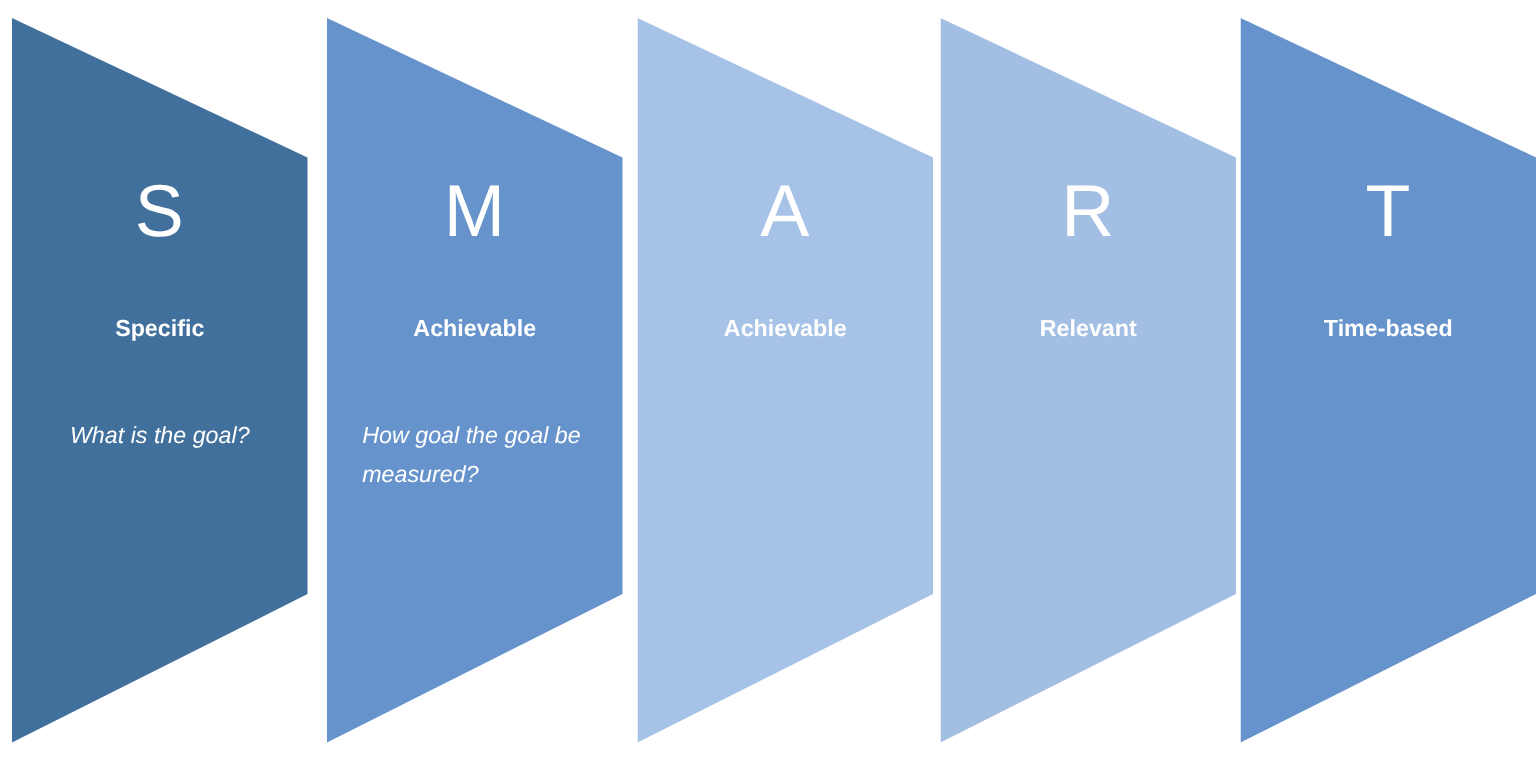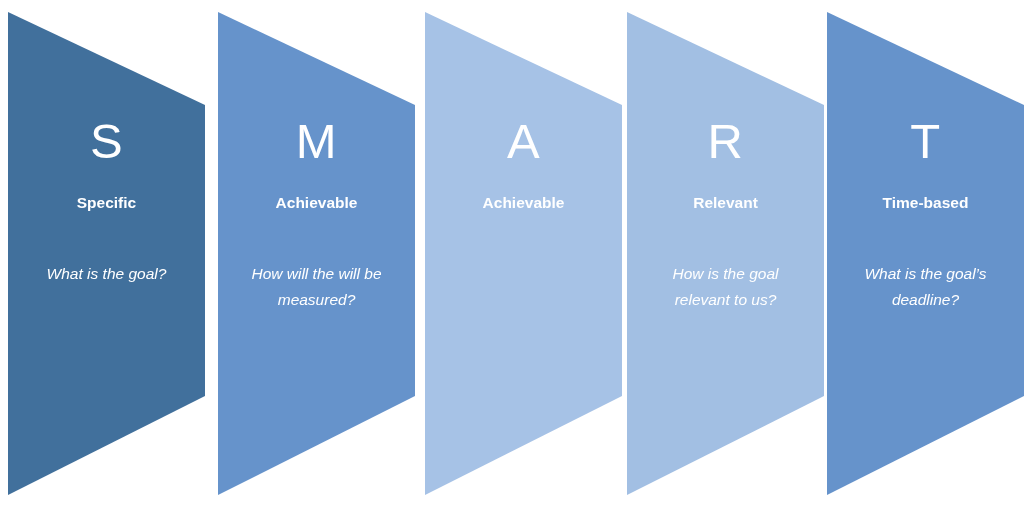--- a/index.html
+++ b/index.html
@@ -58,32 +58,32 @@
     letter-spacing: 0.5px;
     margin-top: 117px;
     text-align: center;
   }
 
   .step-title {
     color: #ffffff;
     font-size: 15.5px;
     font-weight: bold;
     line-height: 1.2;
-    margin-top: 28px;
+    margin-top: 45px;
     text-align: center;
     white-space: nowrap;
   }
 
   .step-question {
     color: #ffffff;
     font-size: 15.5px;
     font-style: italic;
     line-height: 1.72;
     margin-top: 48px;
-    text-align: center;
+    text-align: left;
     max-width: 150px;
   }
 </style>
 </head>
 <body style="background: rgb(255, 255, 255);">
 
 <div id="smart-diagram" style="background: rgb(255, 255, 255);">
 
   <div class="smart-step" style="left:8px;">
     <svg class="step-shape" viewBox="0 0 206 508" preserveAspectRatio="none">
@@ -96,49 +96,47 @@
     </div>
   </div>
 
   <div class="smart-step" style="left:218px;">
     <svg class="step-shape" viewBox="0 0 206 508" preserveAspectRatio="none">
       <polygon points="0,12 197,105 197,396 0,495" fill="#6693CB"></polygon>
     </svg>
     <div class="step-content">
       <div class="step-letter">M</div>
       <div class="step-title">Achievable</div>
-      <div class="step-question">How will the will be measured?</div>
+      <div class="step-question">How goal the goal be measured?</div>
     </div>
   </div>
 
   <div class="smart-step" style="left:425px;">
     <svg class="step-shape" viewBox="0 0 206 508" preserveAspectRatio="none">
       <polygon points="0,12 197,105 197,396 0,495" fill="#A6C2E6"></polygon>
     </svg>
     <div class="step-content">
       <div class="step-letter">A</div>
       <div class="step-title">Achievable</div>
     </div>
   </div>
 
   <div class="smart-step" style="left:627px;">
     <svg class="step-shape" viewBox="0 0 206 508" preserveAspectRatio="none">
       <polygon points="0,12 197,105 197,396 0,495" fill="#A2BFE3"></polygon>
     </svg>
     <div class="step-content">
       <div class="step-letter">R</div>
       <div class="step-title">Relevant</div>
-      <div class="step-question">How is the goal relevant to us?</div>
     </div>
   </div>
 
   <div class="smart-step" style="left:827px;">
     <svg class="step-shape" viewBox="0 0 206 508" preserveAspectRatio="none">
       <polygon points="0,12 197,105 197,396 0,495" fill="#6693CB"></polygon>
     </svg>
     <div class="step-content">
       <div class="step-letter">T</div>
       <div class="step-title">Time-based</div>
-      <div class="step-question">What is the goal’s deadline?</div>
     </div>
   </div>
 
 </div>
 
 </body></html>

